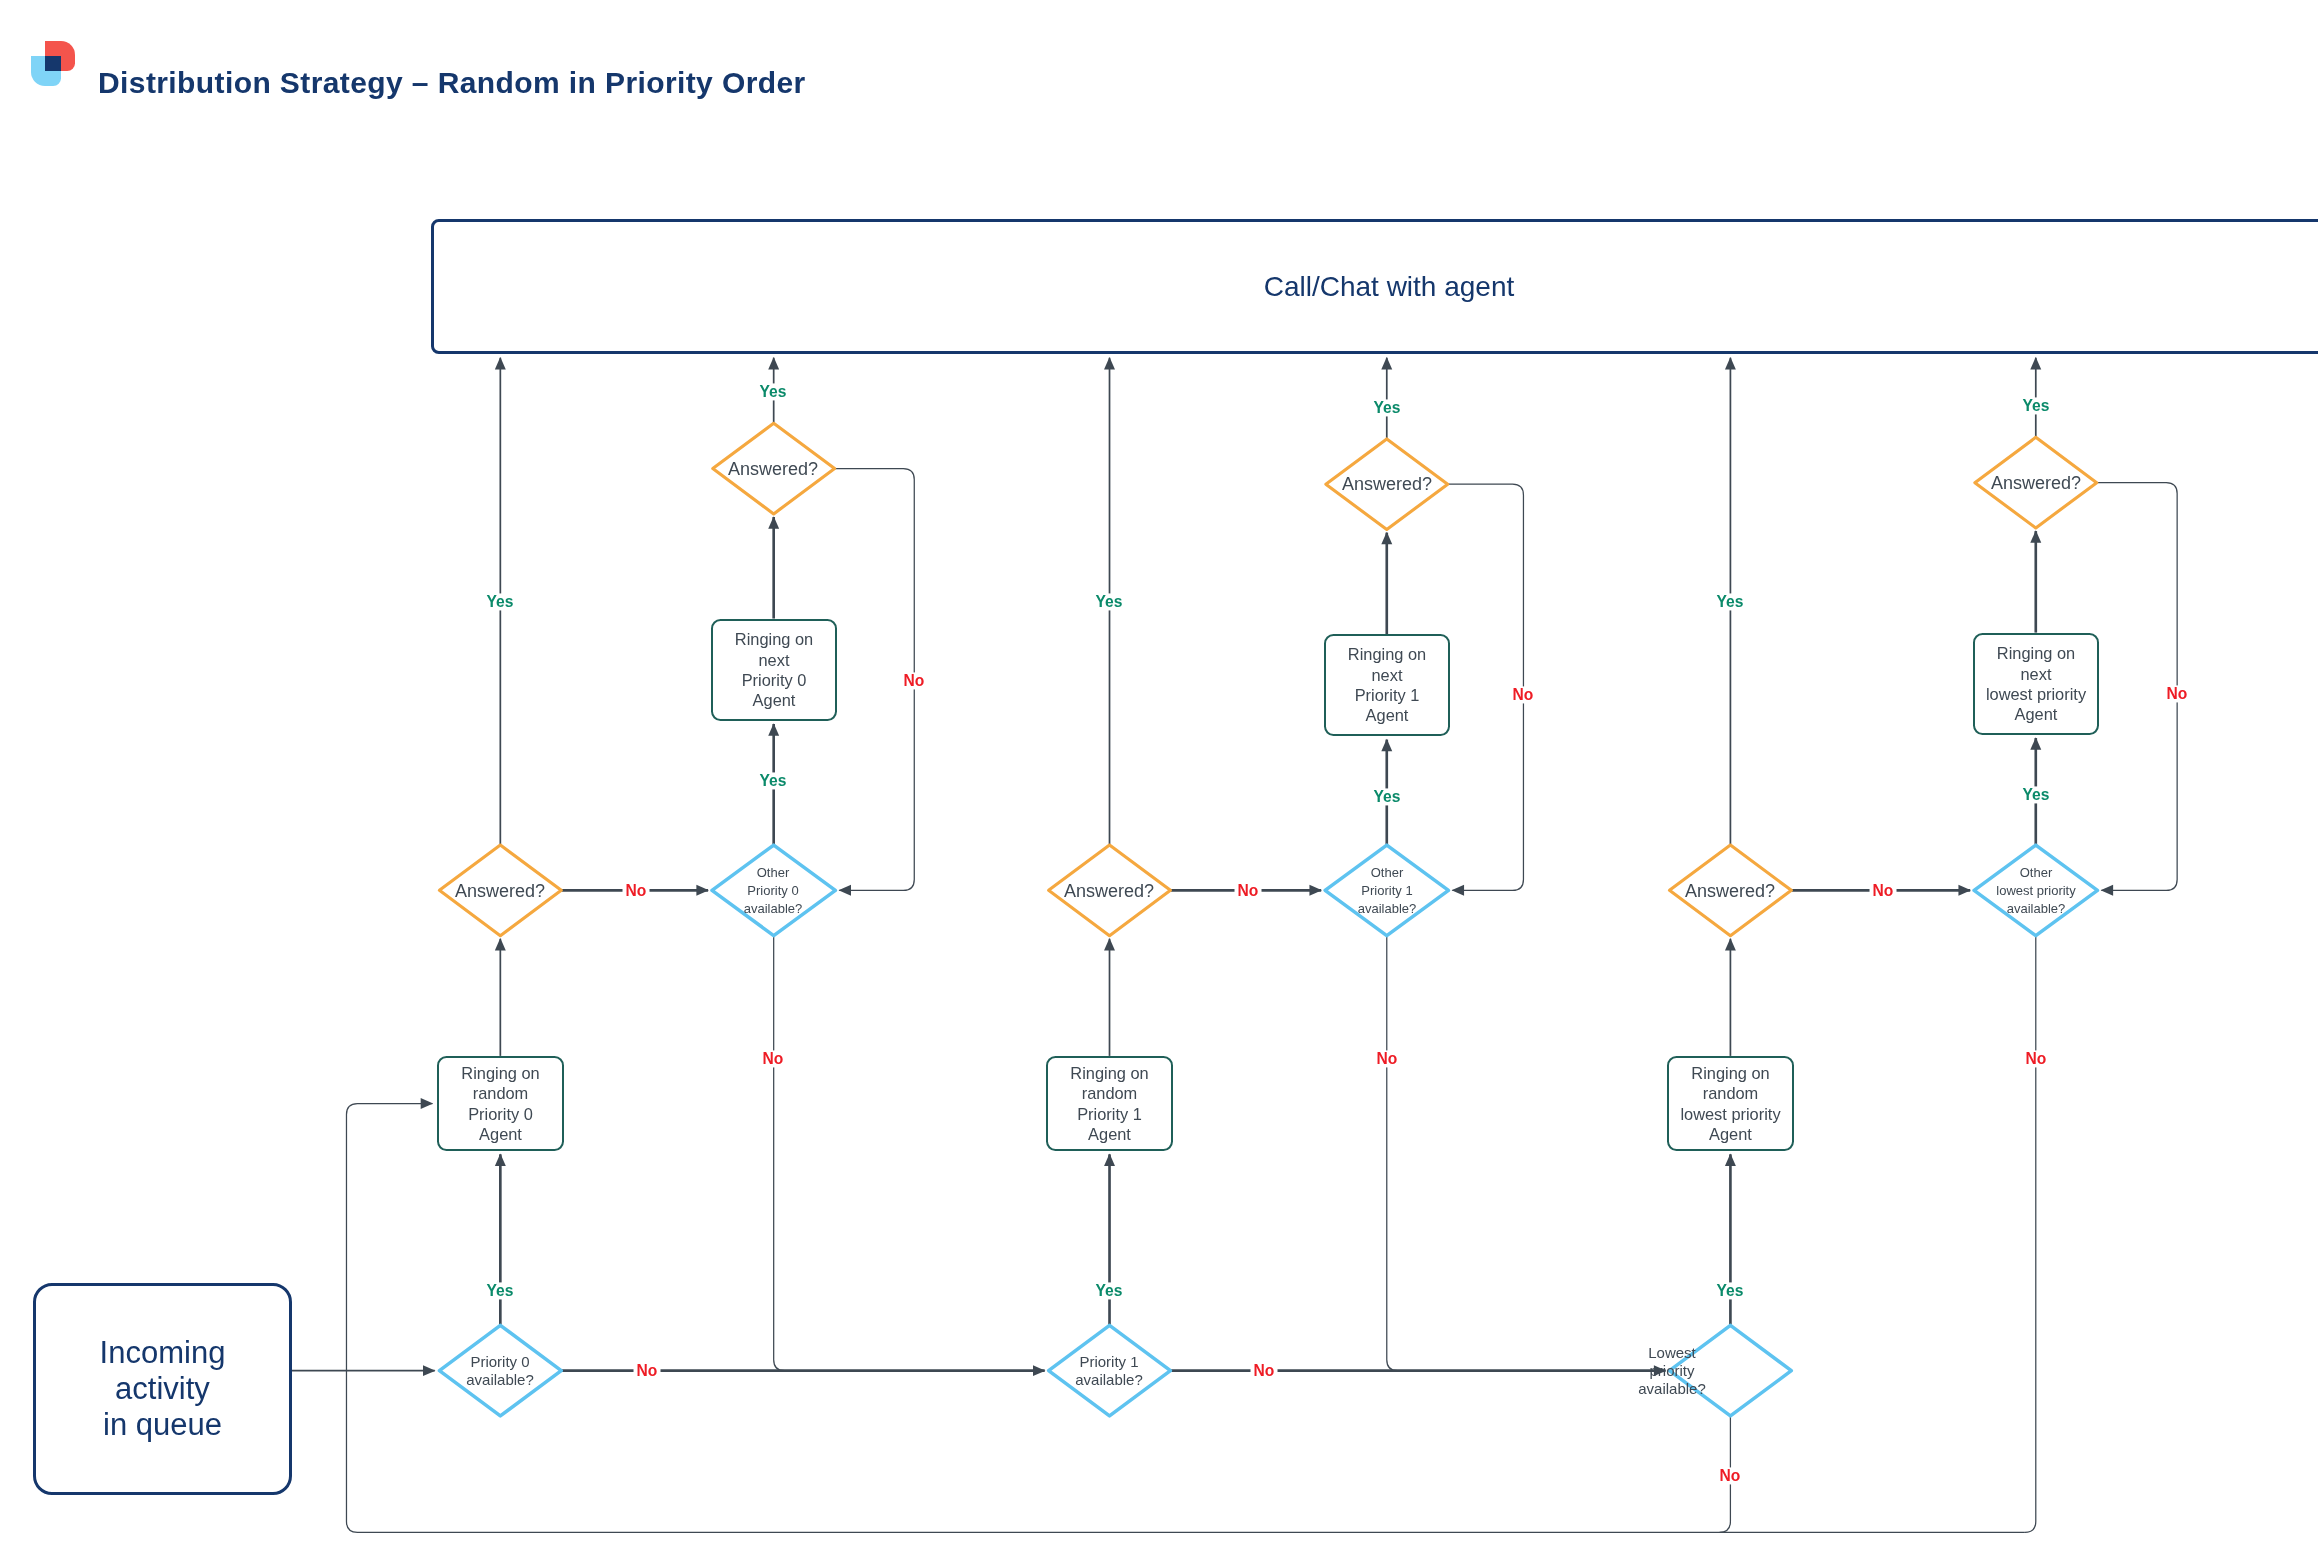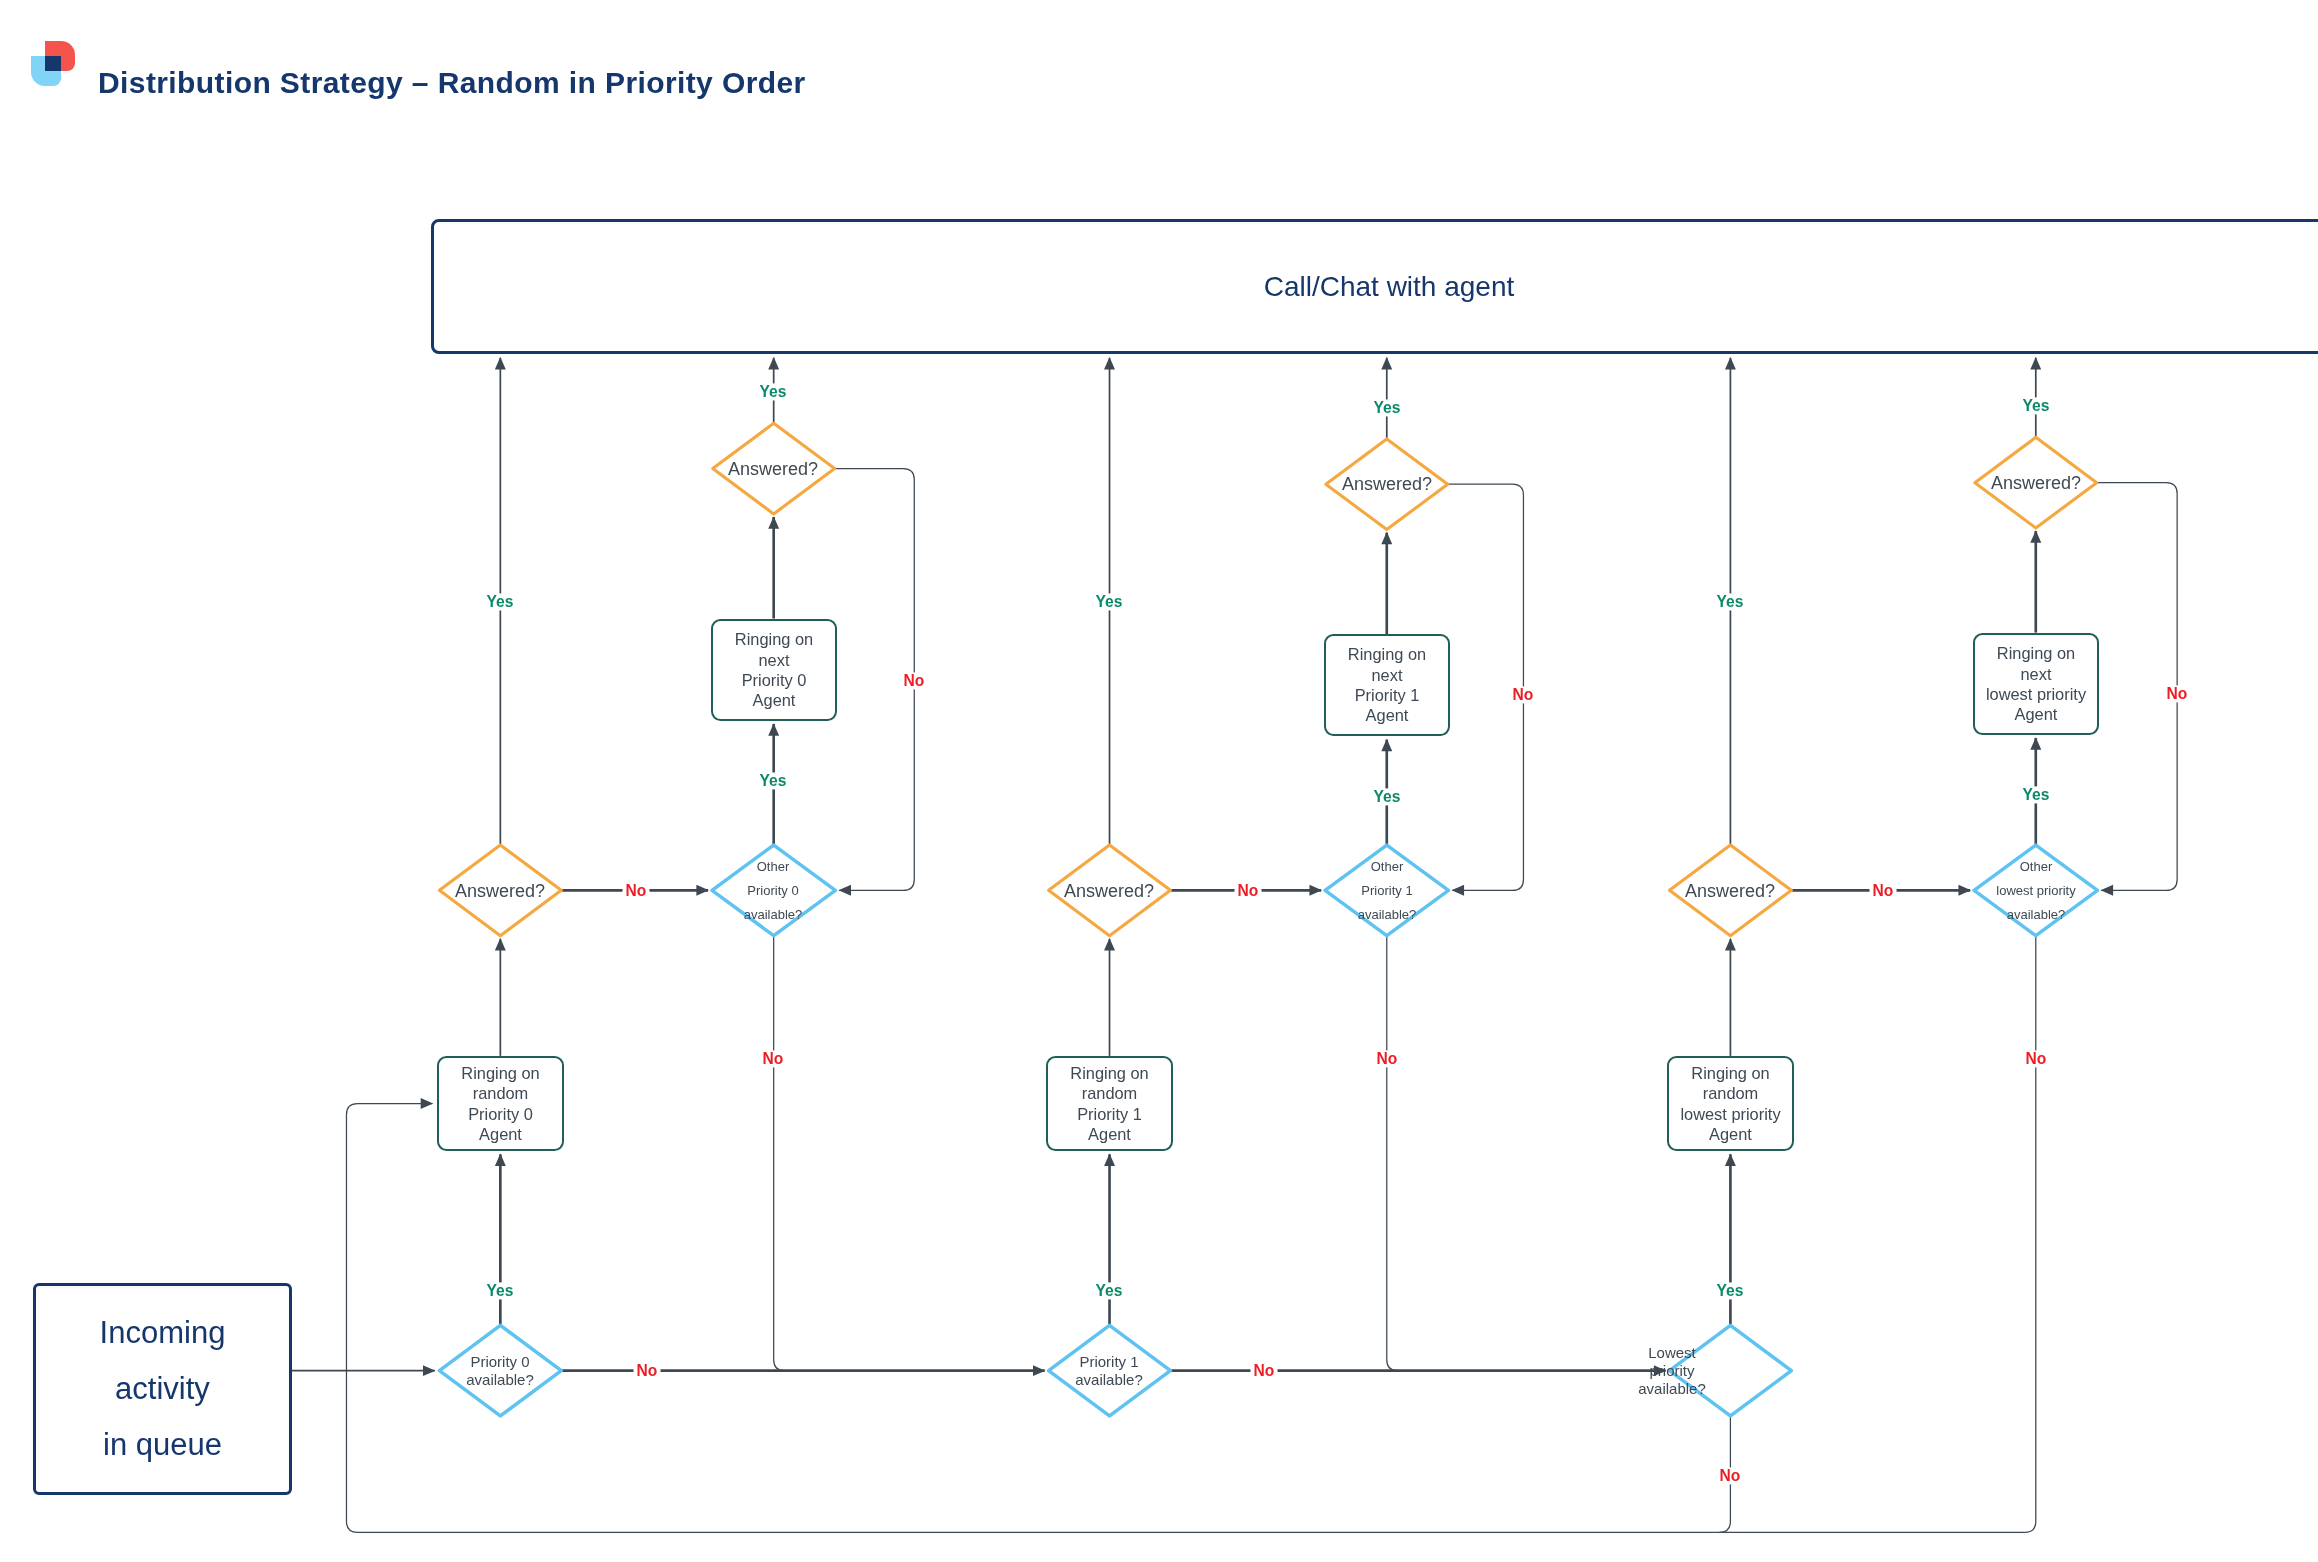--- a/index.html
+++ b/index.html
@@ -20,26 +20,26 @@
   .w2{stroke-width:2.2px;}
   .w3{stroke-width:3.4px;}
   #ah path{fill:var(--line);stroke:none;}
   polygon.d{fill:#ffffff;stroke-linejoin:round;}
   polygon.d-orange{stroke:var(--orange);stroke-width:4px;}
   polygon.d-blue{stroke:var(--light-blue);stroke-width:4.5px;}
 
   
   .node{position:absolute;z-index:2;display:flex;align-items:center;justify-content:center;text-align:center;box-sizing:border-box;background:#fff;}
   .terminal{border:3.9px solid var(--navy);border-radius:7.8px;color:var(--navy);font-size:28px;}
-  .incoming{border:3.9px solid var(--navy);border-radius:6px;color:var(--navy);font-size:31px;line-height:56px;white-space:pre-line;}
+  .incoming{border:3.9px solid var(--navy);border-radius:19px;color:var(--navy);font-size:31px;line-height:36px;white-space:pre-line;}
   .process{border:2.7px solid var(--teal);border-radius:9.4px;color:var(--node-text);font-size:16.4px;line-height:20.3px;white-space:pre-line;}
   .dlabel{position:absolute;z-index:2;display:flex;align-items:center;justify-content:center;text-align:center;color:var(--node-text);transform:translate(-50%,-50%);white-space:pre-line;background:transparent;}
   .dlabel.answered{font-size:18px;}
   .dlabel.avail{font-size:15px;line-height:18px;}
-  .dlabel.other{font-size:13px;line-height:24px;text-align:center;}
+  .dlabel.other{font-size:13px;line-height:18px;text-align:center;}
 
   
   .lbl{position:absolute;z-index:3;transform:translate(-50%,-50%);background:#fff;padding:0 3.1px;font-size:15.6px;font-weight:bold;line-height:1.1;}
   .lbl.yes{color:var(--yes);}
   .lbl.no{color:var(--no);}
 </style>
 </head>
 <body>
 
 <div id="canvas">

